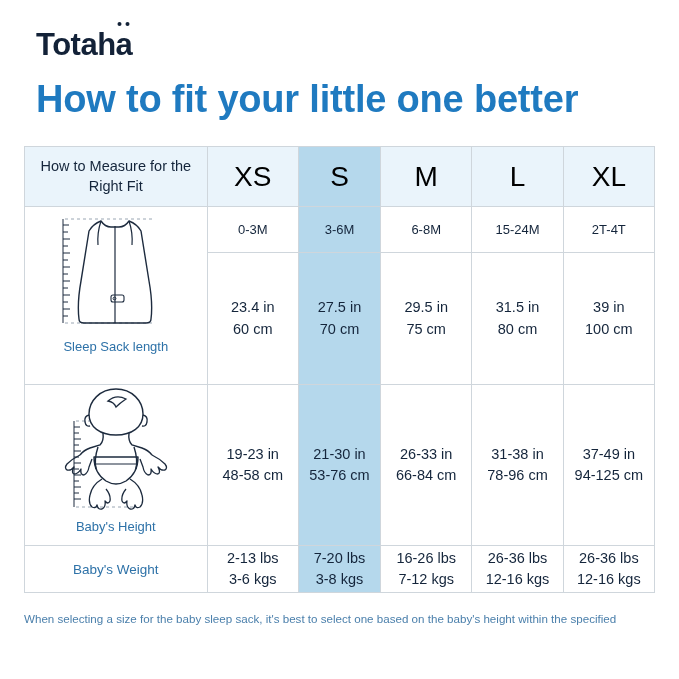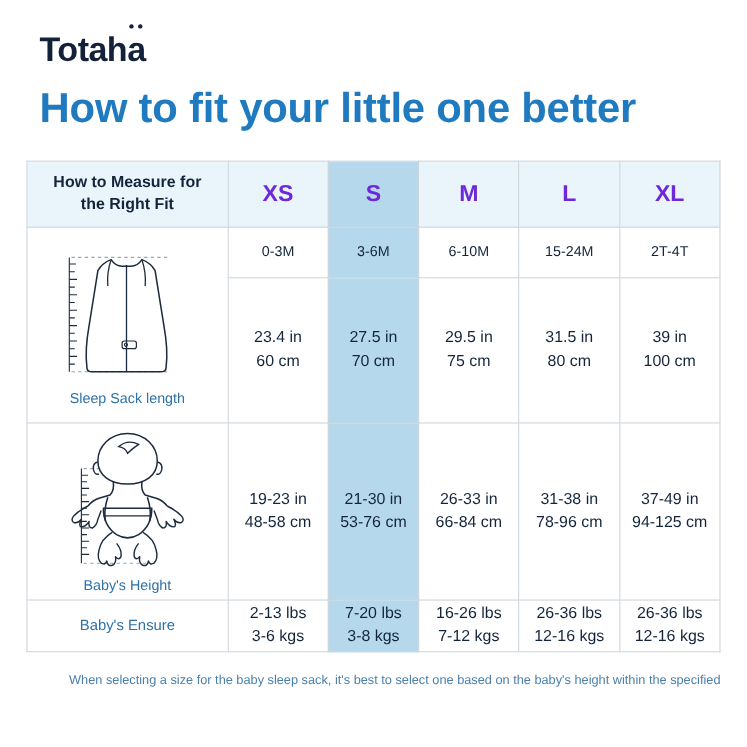--- a/index.html
+++ b/index.html
@@ -89,31 +89,31 @@
     vertical-align: middle;
     box-sizing: border-box;
   }
   col.c-label { width: 180px; }
   col.c-size  { width: 90px;  }
   col.c-s     { width: 81px;  }
 
   .hdr-row th {
     background: #eaf4fb;
     height: 60px;
-    font-weight: 700;
+    font-weight: 400;
   }
   .hdr-row th.label-head {
     font-size: 14.5px;
     color: #14253b;
     line-height: 1.35;
     padding: 0 14px;
   }
   .hdr-row th.size-head {
-    font-size: 21px;
-    color: #6d28d9;
+    font-size: 28px;
+    color: #000000;
   }
   th.sel, td.sel {
     background: #b5d8ec !important;
   }
 
   .age-row td { height: 46px; }
   .age-row td .val { font-size: 13px; color: #14253b; }
 
   .len-row td { height: 132px; }
   .ht-row  td { height: 161px; }
@@ -128,41 +128,40 @@
 
   
   .illus-cell {
     position: relative;
     padding: 0;
   }
   .illus-inner {
     display: flex;
     flex-direction: column;
     align-items: center;
-    justify-content: center;
     height: 100%;
   }
   .cap {
     font-size: 13px;
     color: #2e72a8;
     margin-top: 2px;
     line-height: 1.2;
   }
   .wt-label {
     font-size: 13.5px;
     color: #2e72a8;
   }
 
   
   .note {
     position: absolute;
     left: 24px;
     top: 610px;
     width: 631px;
-    text-align: right;
+    text-align: left;
     font-size: 11.6px;
     line-height: 1.62;
     color: #4a7fab;
   }
   .note .ln { display: block; }
 </style>
 </head>
 <body>
 
 <div class="page">
@@ -233,21 +232,21 @@
             <line x1="74" y1="19" x2="74" y2="116" stroke="#1d2b3e" stroke-width="1.2"></line>
 
             <rect x="70" y="88" width="13" height="7" rx="2" fill="none" stroke="#1d2b3e" stroke-width="1.1"></rect>
             <circle cx="73.5" cy="91.5" r="1.4" fill="none" stroke="#1d2b3e" stroke-width="1"></circle>
           </svg>
           <div class="cap">Sleep Sack length</div>
         </div>
       </td>
       <td><span class="val">0-3M</span></td>
       <td class="sel"><span class="val">3-6M</span></td>
-      <td><span class="val">6-10M</span></td>
+      <td><span class="val">6-8M</span></td>
       <td><span class="val">15-24M</span></td>
       <td><span class="val">2T-4T</span></td>
     </tr>
 
     <tr class="len-row">
       <td><span class="val"><span class="ln">23.4 in</span><span class="ln">60 cm</span></span></td>
       <td class="sel"><span class="val"><span class="ln">27.5 in</span><span class="ln">70 cm</span></span></td>
       <td><span class="val"><span class="ln">29.5 in</span><span class="ln">75 cm</span></span></td>
       <td><span class="val"><span class="ln">31.5 in</span><span class="ln">80 cm</span></span></td>
       <td><span class="val"><span class="ln">39 in</span><span class="ln">100 cm</span></span></td>
@@ -308,21 +307,21 @@
         </div>
       </td>
       <td><span class="val"><span class="ln">19-23 in</span><span class="ln">48-58 cm</span></span></td>
       <td class="sel"><span class="val"><span class="ln">21-30 in</span><span class="ln">53-76 cm</span></span></td>
       <td><span class="val"><span class="ln">26-33 in</span><span class="ln">66-84 cm</span></span></td>
       <td><span class="val"><span class="ln">31-38 in</span><span class="ln">78-96 cm</span></span></td>
       <td><span class="val"><span class="ln">37-49 in</span><span class="ln">94-125 cm</span></span></td>
     </tr>
 
     <tr class="wt-row">
-      <td><span class="wt-label">Baby's Ensure</span></td>
+      <td><span class="wt-label">Baby's Weight</span></td>
       <td><span class="val"><span class="ln">2-13 lbs</span><span class="ln">3-6 kgs</span></span></td>
       <td class="sel"><span class="val"><span class="ln">7-20 lbs</span><span class="ln">3-8 kgs</span></span></td>
       <td><span class="val"><span class="ln">16-26 lbs</span><span class="ln">7-12 kgs</span></span></td>
       <td><span class="val"><span class="ln">26-36 lbs</span><span class="ln">12-16 kgs</span></span></td>
       <td><span class="val"><span class="ln">26-36 lbs</span><span class="ln">12-16 kgs</span></span></td>
     </tr>
   </tbody>
     </table>
 
   <div class="note">

